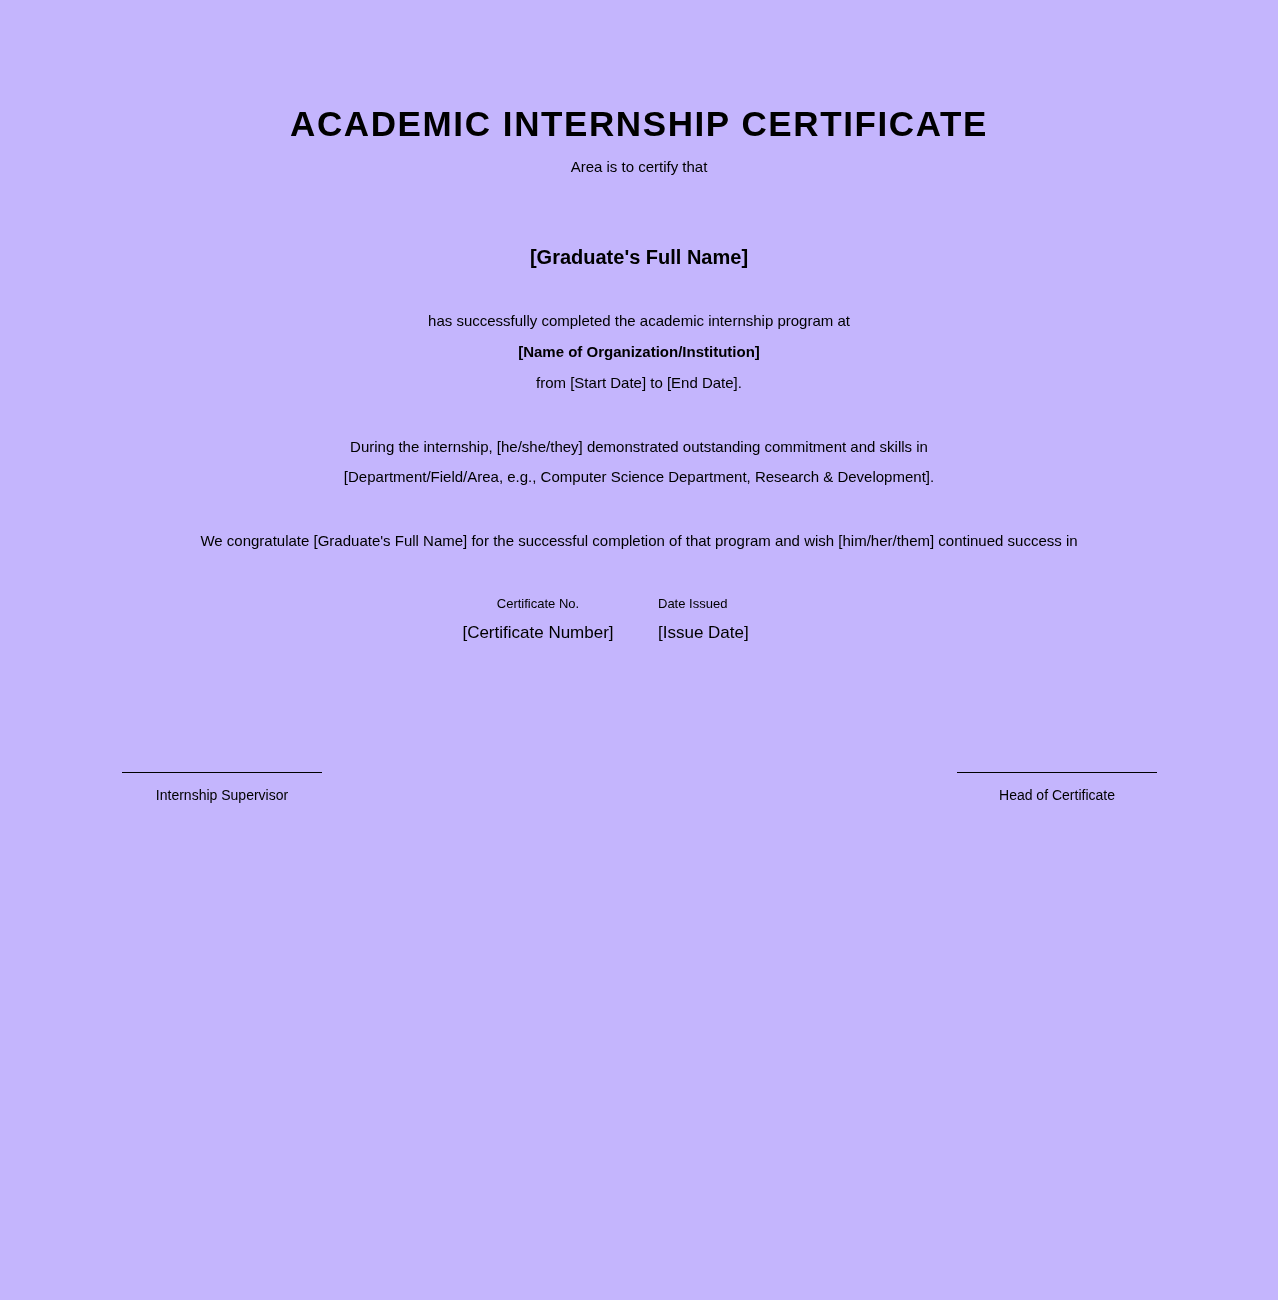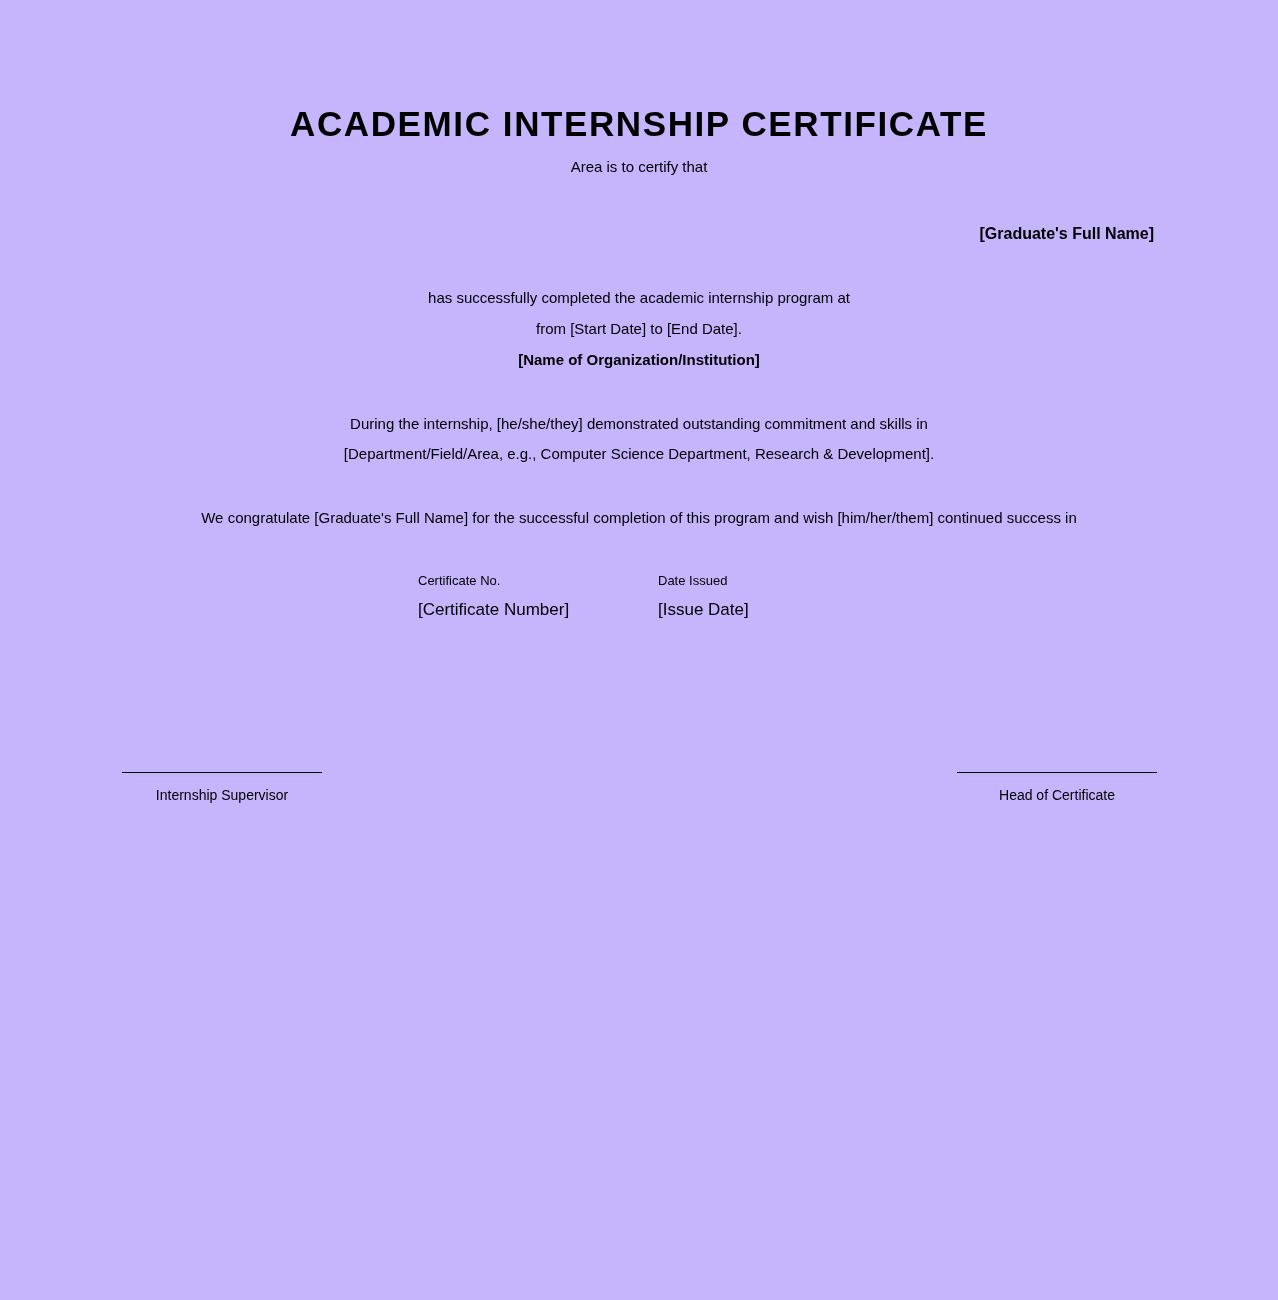--- a/index.html
+++ b/index.html
@@ -53,25 +53,25 @@
   }
   .line.bold {
     font-weight: bold;
   }
 
   .certify-line {
     margin-top: 11px;
   }
 
   .recipient-name {
-    margin-top: 45px;
-    font-size: 16px;
+    margin-top: 68px;
+    font-size: 20px;
     font-weight: bold;
     line-height: 22px;
-    text-align: right;
+    text-align: center;
   }
 
   .org-block {
     margin-top: 42px;
   }
   .org-block .line + .line {
     margin-top: 9px;
   }
 
   .internship-block {
@@ -95,20 +95,21 @@
     justify-content: flex-start;
     padding-left: 294px;
     text-align: left;
   }
   .meta-col {
     display: flex;
     flex-direction: column;
   }
   .meta-col.first {
     width: 240px;
+    text-align: center;
   }
   .meta-label {
     font-size: 13px;
     line-height: 18px;
   }
   .meta-value {
     font-size: 17px;
     line-height: 24px;
     margin-top: 8px;
   }
@@ -149,31 +150,31 @@
   <div class="doc">
 
     <h1 class="cert-title">ACADEMIC INTERNSHIP CERTIFICATE</h1>
 
     <div class="line certify-line">Area is to certify that</div>
 
     <div class="recipient-name">[Graduate's Full Name]</div>
 
     <div class="org-block">
       <div class="line">has successfully completed the academic internship program at</div>
+      <div class="line bold">[Name of Organization/Institution]</div>
       <div class="line">from [Start Date] to [End Date].</div>
-      <div class="line bold">[Name of Organization/Institution]</div>
     </div>
 
     <div class="internship-block">
       <div class="line">During the internship, [he/she/they] demonstrated outstanding commitment and skills in</div>
       <div class="line">[Department/Field/Area, e.g., Computer Science Department, Research &amp; Development].</div>
     </div>
 
     <div class="congrats-block">
-      <div class="line">We congratulate [Graduate's Full Name] for the successful completion of this program and wish [him/her/them] continued success in</div>
+      <div class="line">We congratulate [Graduate's Full Name] for the successful completion of that program and wish [him/her/them] continued success in</div>
     </div>
 
     <div class="meta">
       <div class="meta-col first">
         <span class="meta-label">Certificate No.</span>
         <span class="meta-value">[Certificate Number]</span>
       </div>
       <div class="meta-col">
         <span class="meta-label">Date Issued</span>
         <span class="meta-value">[Issue Date]</span>

